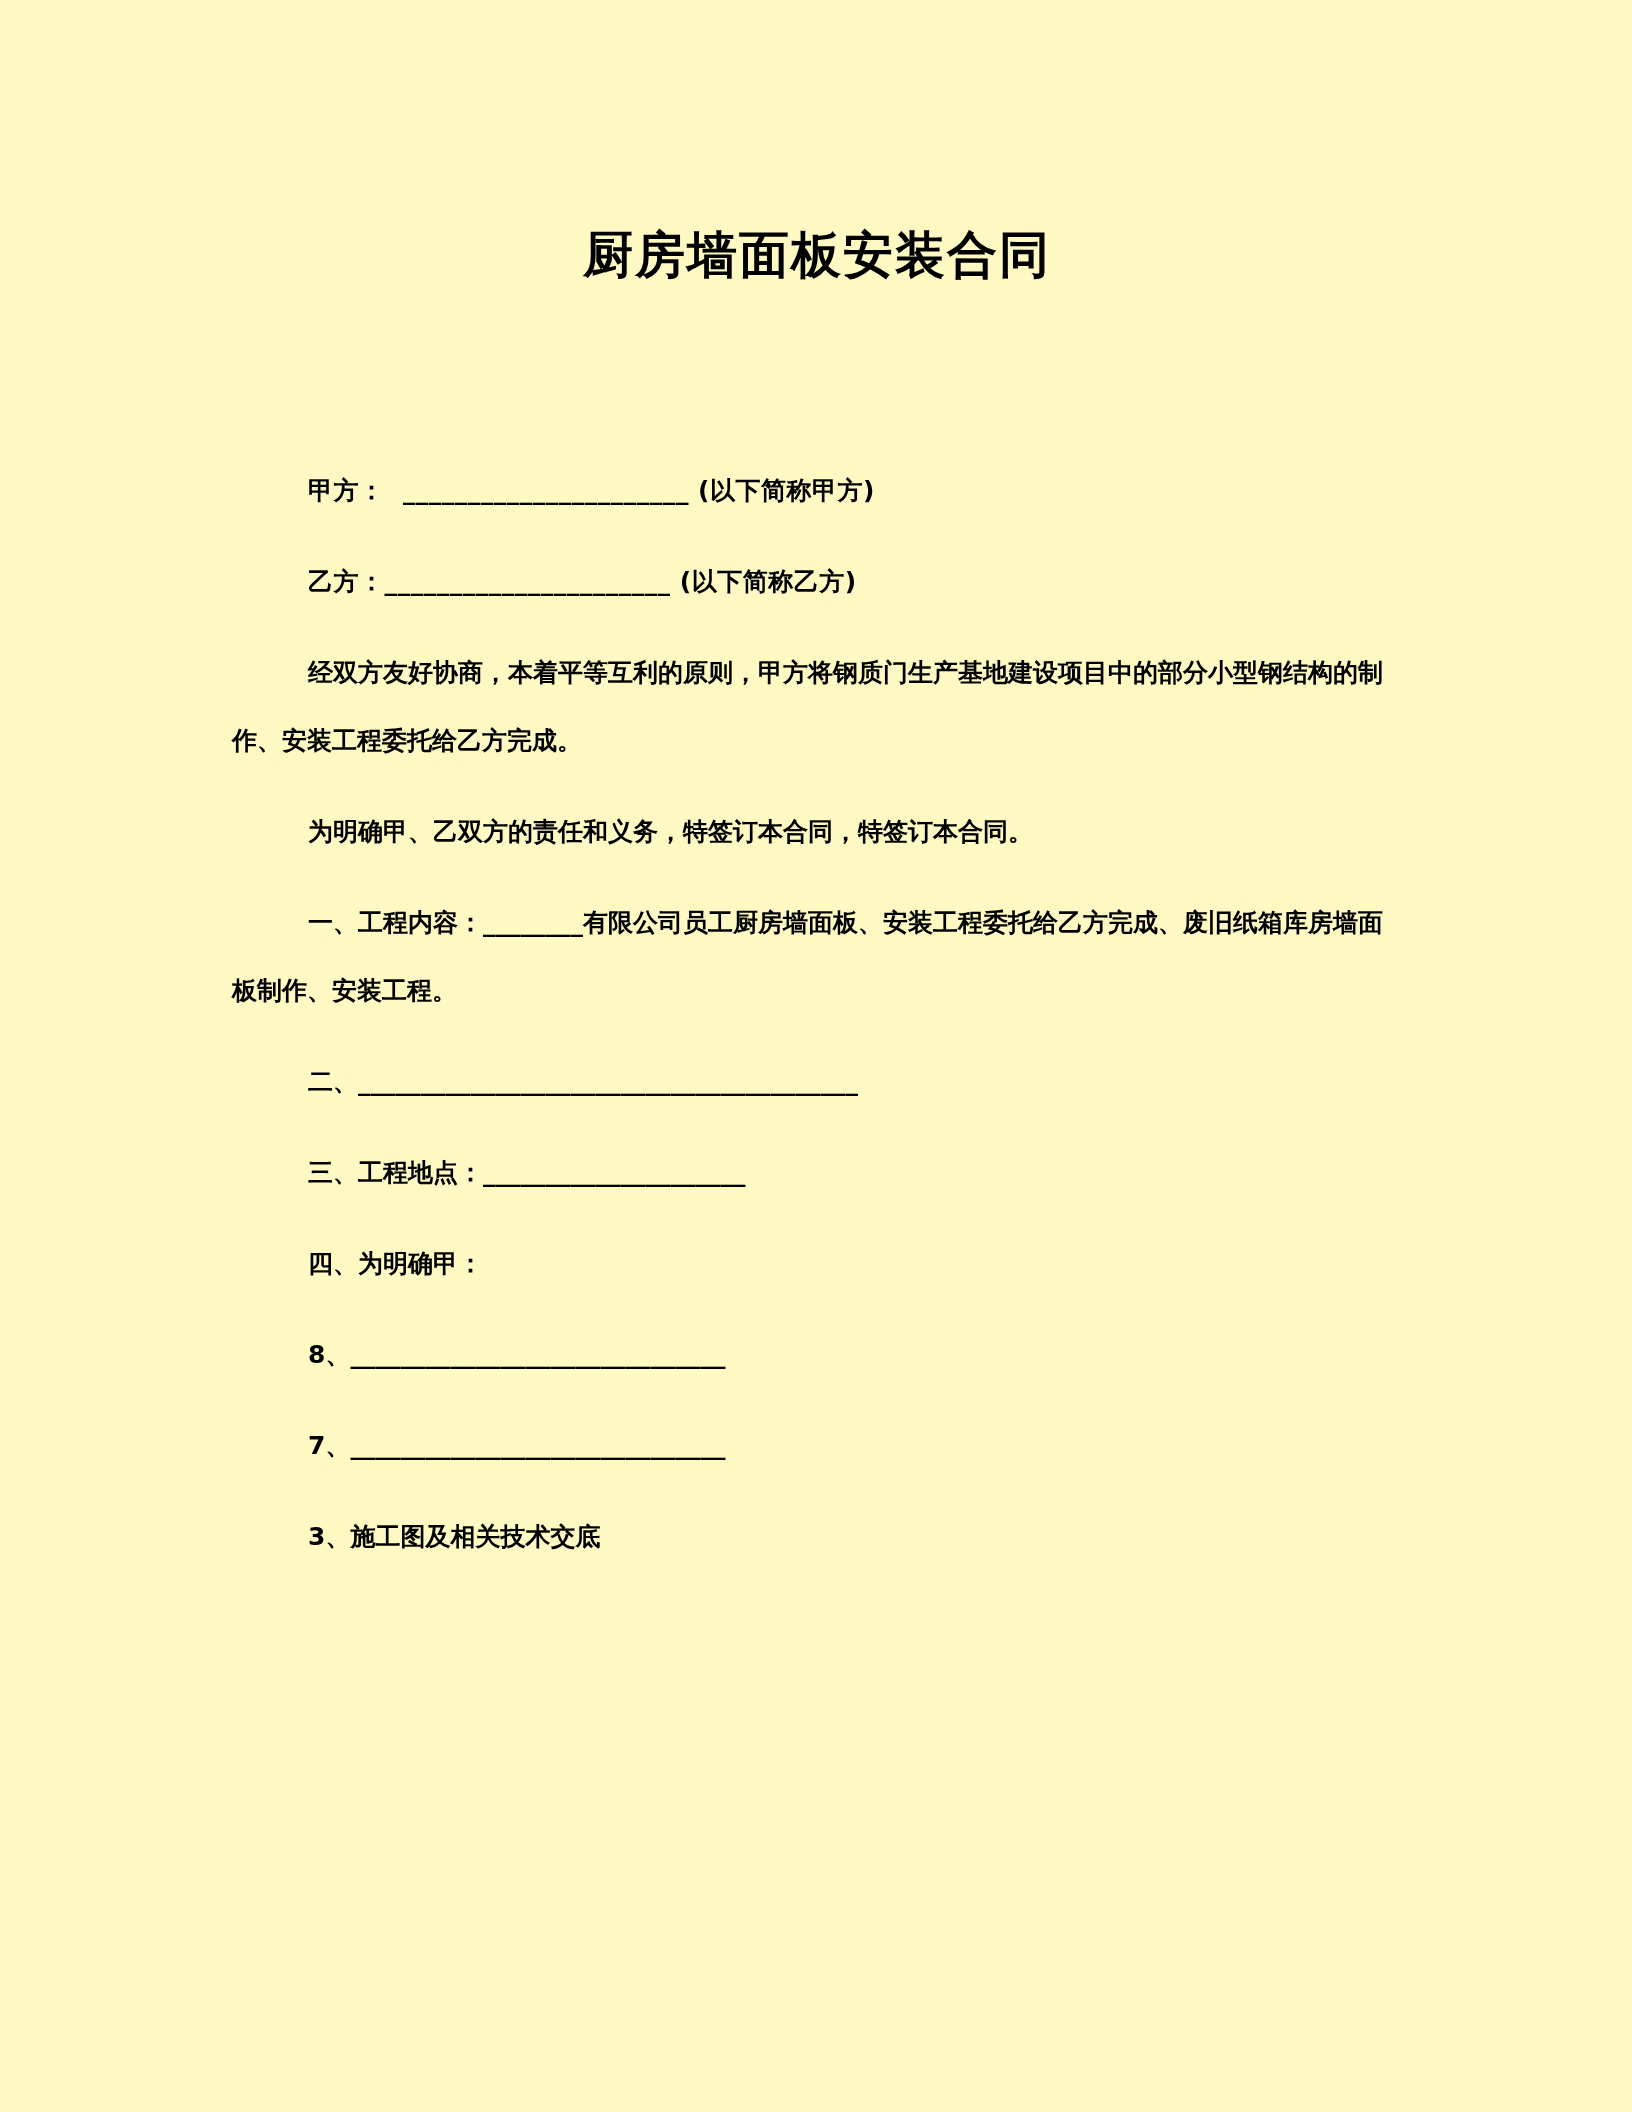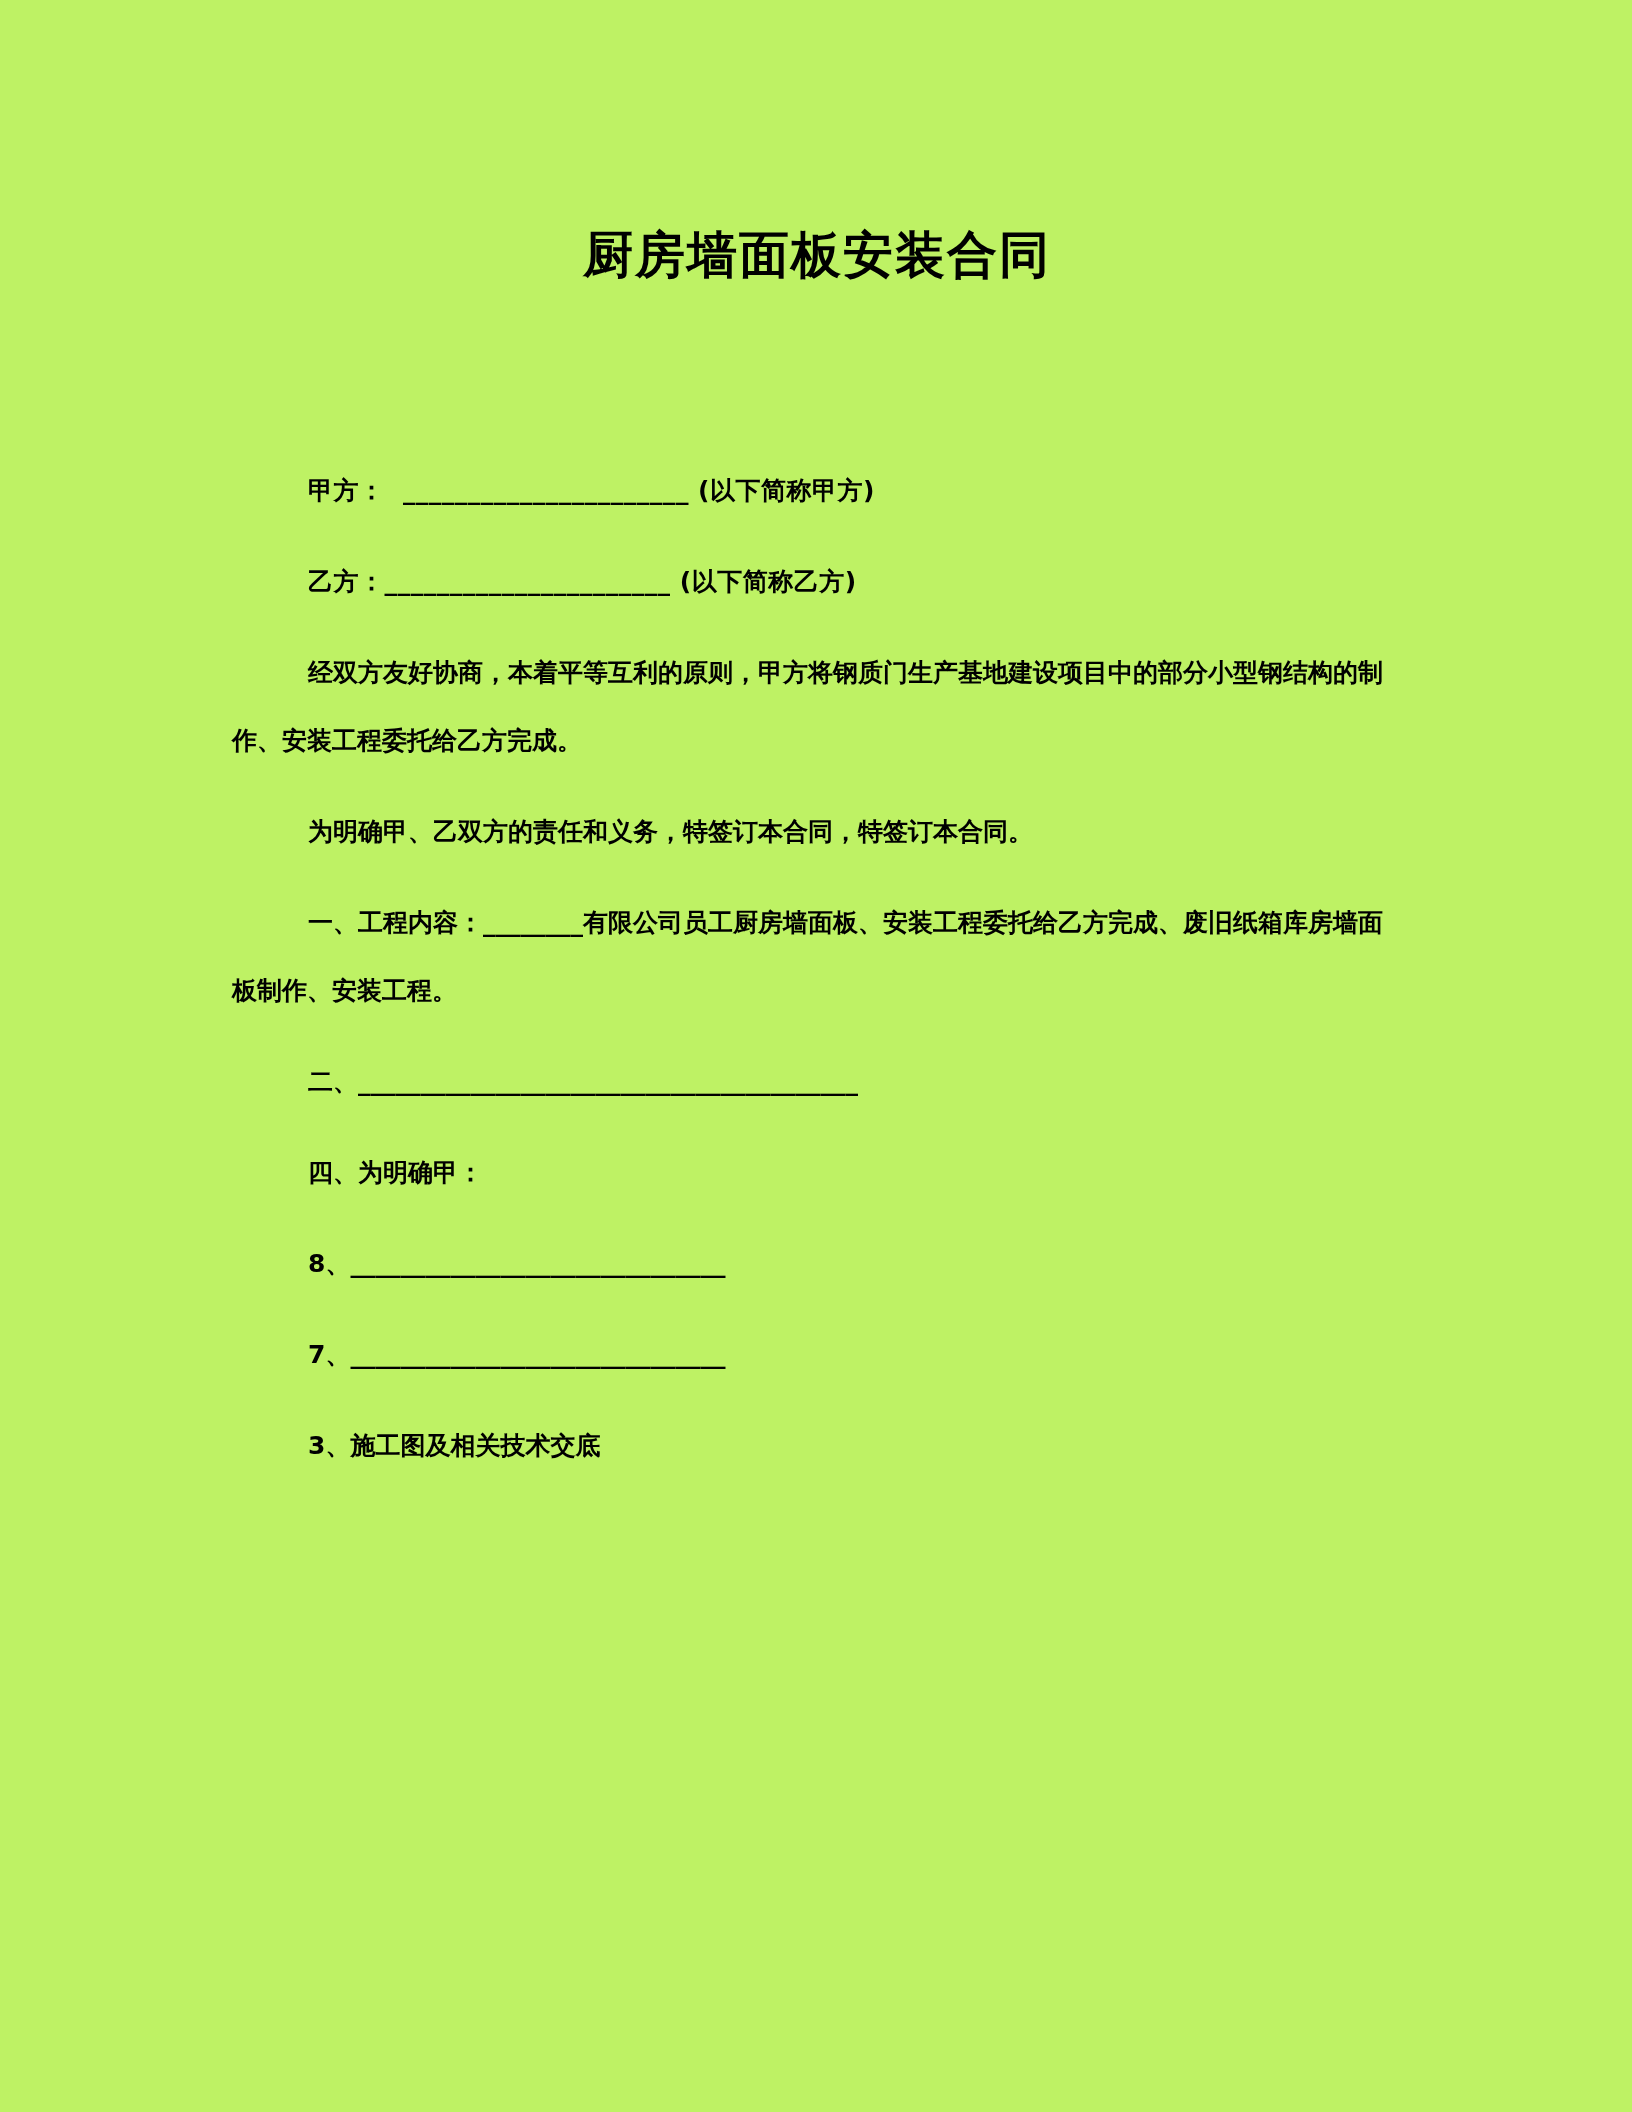--- a/index.html
+++ b/index.html
@@ -11,21 +11,21 @@
   body {
     width: 1632px;
     min-height: 2112px;
     font-family: "DejaVu Sans", "Liberation Sans", sans-serif;
     color: #000000;
   }
 
   .page {
     width: 1632px;
     min-height: 2112px;
-    background: #bef264;
+    background: #fef9c3;
     padding: 225px 230px 120px 232px;
   }
 
   .doc-title {
     font-size: 50px;
     font-weight: 700;
     text-align: center;
     letter-spacing: 2px;
     line-height: 1.2;
     margin: 0 0 172px 0;
@@ -59,20 +59,21 @@
   <p class="para party">乙方：______________________ (以下简称乙方)</p>
 
   <p class="para">经双方友好协商，本着平等互利的原则，甲方将钢质门生产基地建设项目中的部分小型钢结构的制作、安装工程委托给乙方完成。</p>
 
   <p class="para">为明确甲、乙双方的责任和义务，特签订本合同，特签订本合同。</p>
 
   <p class="para">一、工程内容：________有限公司员工厨房墙面板、安装工程委托给乙方完成、废旧纸箱库房墙面板制作、安装工程。</p>
 
   <p class="para">二、________________________________________</p>
 
+  <p class="para">三、工程地点：_____________________</p>
 
 
   <p class="para">四、为明确甲：</p>
 
   <p class="para">8、______________________________</p>
 
   <p class="para">7、______________________________</p>
 
   <p class="para">3、施工图及相关技术交底</p>
 

